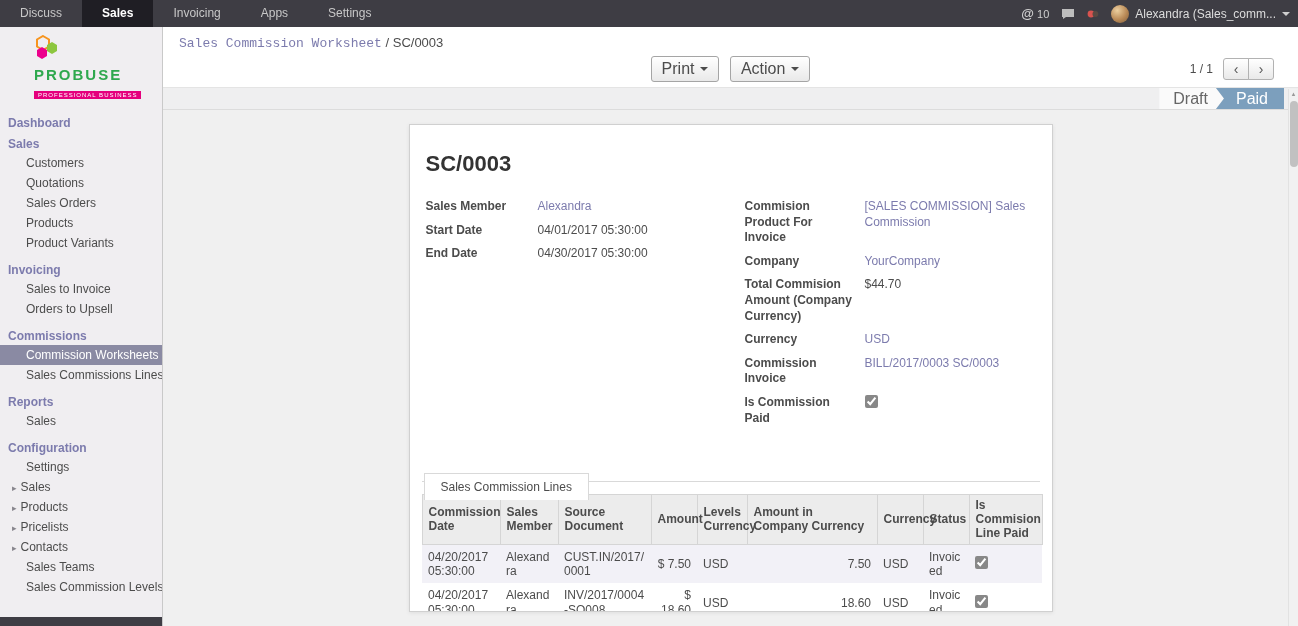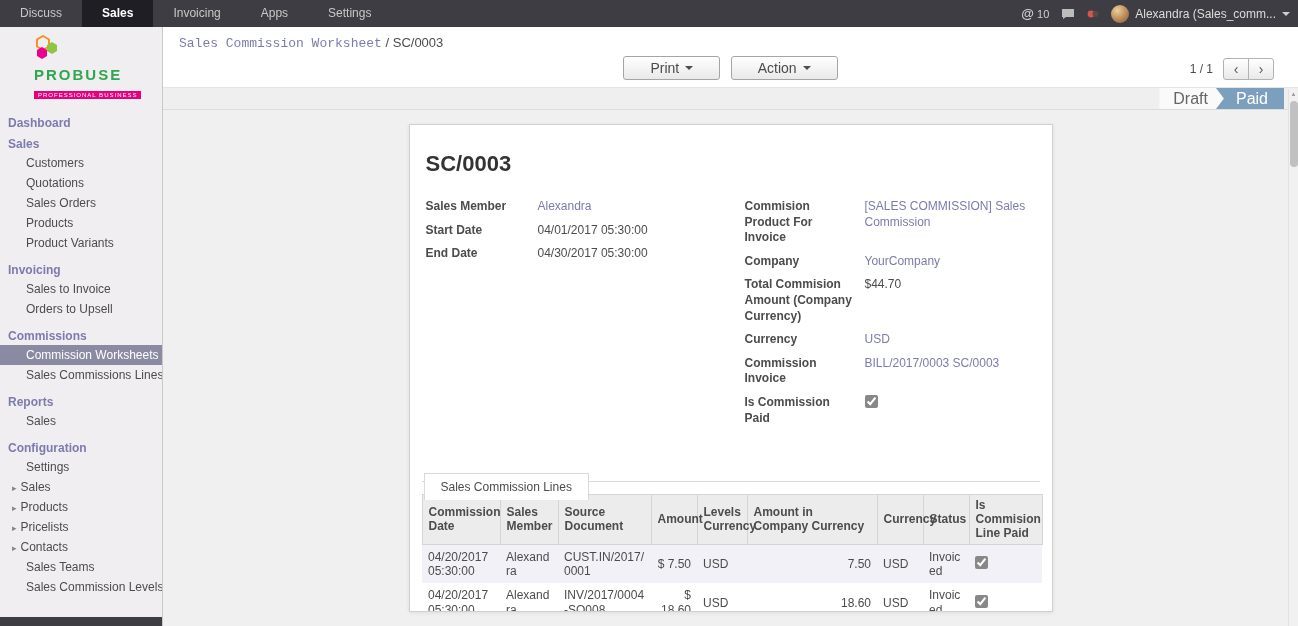--- a/index.html
+++ b/index.html
@@ -44,23 +44,23 @@
 
   
   .content { flex:1; min-width:0; display:flex; flex-direction:column; position:relative; background:#f0f0f0; }
 
   .control-panel { position:relative; height:61px; background:#fff; border-bottom:1px solid #e4e4e4;
     padding:8px 16px 0; }
   .breadcrumb { font-size:13px; }
   .bc-link { color:#7c7bad; cursor:pointer;font-family:Liberation Mono, monospace; }
   .bc-sep, .bc-current { color:#4c4c4c; }
   .cp-buttons { position:absolute; left:0; right:0; top:29px; text-align:center; }
-  .o-btn { display:inline-flex; align-items:center; gap:6px; font-size:14px; color:#4c4c4c;
+  .o-btn { display:inline-flex; align-items:center; gap:6px; font-size:16px; color:#4c4c4c;
     background:linear-gradient(#fff,#e9e9e9); border:1px solid #a5a5a5; border-radius:3px;
-    padding:3px 26px; cursor:pointer; margin:0 3px; }
+    padding:3px 10px; cursor:pointer; margin:0 3px; }
   .pager { position:absolute; right:24px; top:31px; display:flex; align-items:center; gap:10px;
     font-size:12px; color:#4c4c4c; }
   .pager-buttons { display:flex; }
   .pager-btn { width:26px; height:22px; border:1px solid #b2b2b2; background:linear-gradient(#fff,#e9e9e9);
     display:flex; align-items:center; justify-content:center; font-size:14px; color:#555; cursor:pointer; }
   .pager-btn.prev { border-radius:3px 0 0 3px; }
   .pager-btn.next { border-radius:0 3px 3px 0; margin-left:-1px; }
 
   .status-strip { height:22px; background:#efeff0; border-bottom:1px solid #dcdcdc;
     display:flex; justify-content:flex-end; padding-right:14px; }

